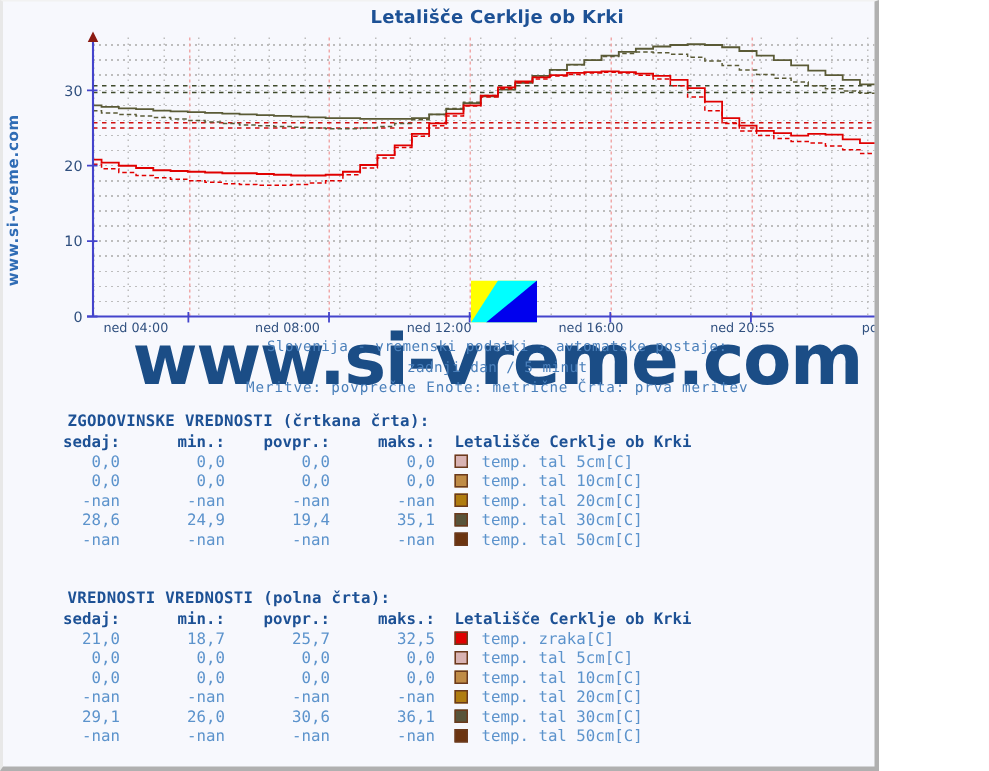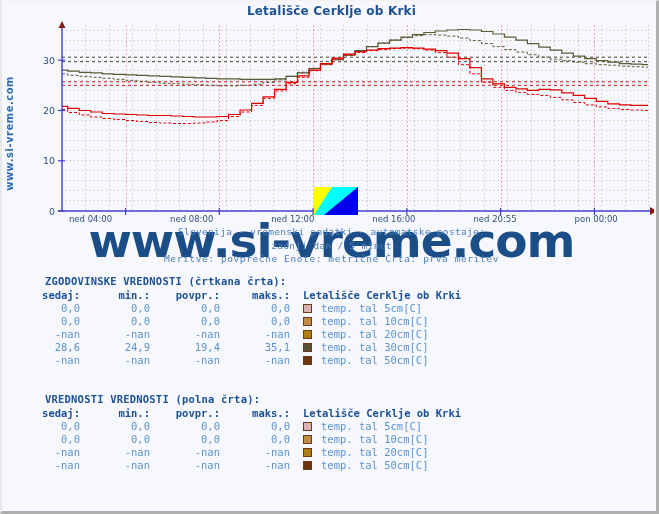--- a/index.html
+++ b/index.html
@@ -5,21 +5,21 @@
   html, body {
     margin: 0;
     padding: 0;
     background: #ffffff;
   }
   body {
     font-family: "DejaVu Sans", sans-serif;
   }
   #page {
     position: relative;
-    width: 659px;
+    width: 586px;
     height: 514px;
     background: #f7f8fd;
     border-left: 2px solid #e8e8e8;
     border-top: 1px solid #f2f2f2;
     border-right: 3px solid #b0b0b0;
     border-bottom: 3px solid #b0b0b0;
     box-sizing: border-box;
     overflow: hidden;
   }
 
@@ -368,20 +368,29 @@
             <th class="c-sedaj">sedaj:</th>
             <th class="c-min">min.:</th>
             <th class="c-povpr">povpr.:</th>
             <th class="c-maks">maks.:</th>
             <th class="c-pad"></th>
             <th class="legend-head" colspan="2">Letališče Cerklje ob Krki</th>
           </tr>
         </thead>
         <tbody>
           <tr>
+            <td class="num c-sedaj">21,0</td>
+            <td class="num c-min">18,7</td>
+            <td class="num c-povpr">25,7</td>
+            <td class="num c-maks">32,5</td>
+            <td class="c-pad"></td>
+            <td class="c-sw"><span class="swatch" style="background: rgb(224, 0, 0);"></span></td>
+            <td class="c-lbl">temp. zraka[C]</td>
+          </tr>
+          <tr>
             <td class="num c-sedaj">0,0</td>
             <td class="num c-min">0,0</td>
             <td class="num c-povpr">0,0</td>
             <td class="num c-maks">0,0</td>
             <td class="c-pad"></td>
             <td class="c-sw"><span class="swatch" style="background: rgb(217, 179, 179);"></span></td>
             <td class="c-lbl">temp. tal  5cm[C]</td>
           </tr>
           <tr>
             <td class="num c-sedaj">0,0</td>
@@ -395,20 +404,29 @@
           <tr>
             <td class="num c-sedaj">-nan</td>
             <td class="num c-min">-nan</td>
             <td class="num c-povpr">-nan</td>
             <td class="num c-maks">-nan</td>
             <td class="c-pad"></td>
             <td class="c-sw"><span class="swatch" style="background: rgb(176, 125, 16);"></span></td>
             <td class="c-lbl">temp. tal 20cm[C]</td>
           </tr>
           <tr>
+            <td class="num c-sedaj">29,1</td>
+            <td class="num c-min">26,0</td>
+            <td class="num c-povpr">30,6</td>
+            <td class="num c-maks">36,1</td>
+            <td class="c-pad"></td>
+            <td class="c-sw"><span class="swatch" style="background: rgb(88, 84, 58);"></span></td>
+            <td class="c-lbl">temp. tal 30cm[C]</td>
+          </tr>
+          <tr>
             <td class="num c-sedaj">-nan</td>
             <td class="num c-min">-nan</td>
             <td class="num c-povpr">-nan</td>
             <td class="num c-maks">-nan</td>
             <td class="c-pad"></td>
             <td class="c-sw"><span class="swatch" style="background: rgb(107, 52, 16);"></span></td>
             <td class="c-lbl">temp. tal 50cm[C]</td>
           </tr>
         </tbody>
       </table>

